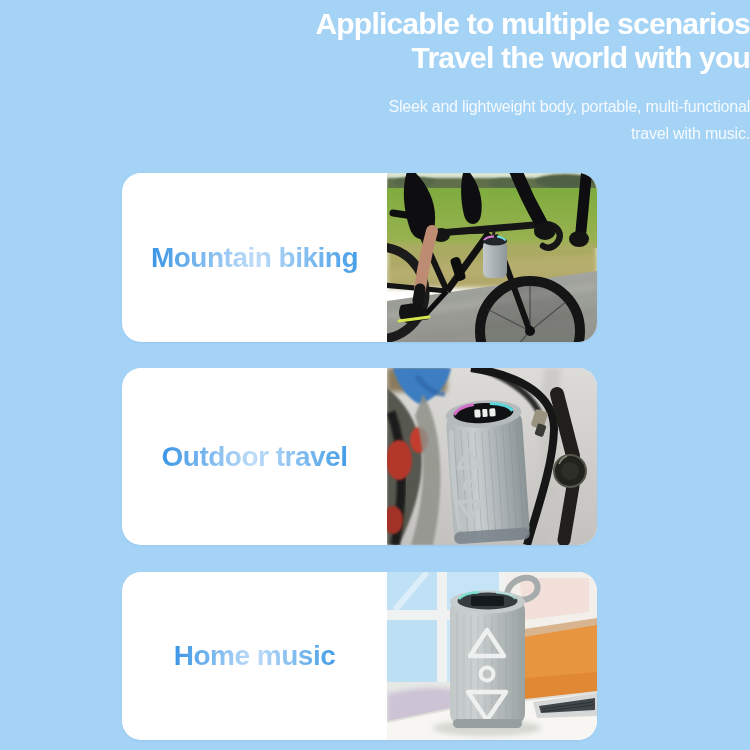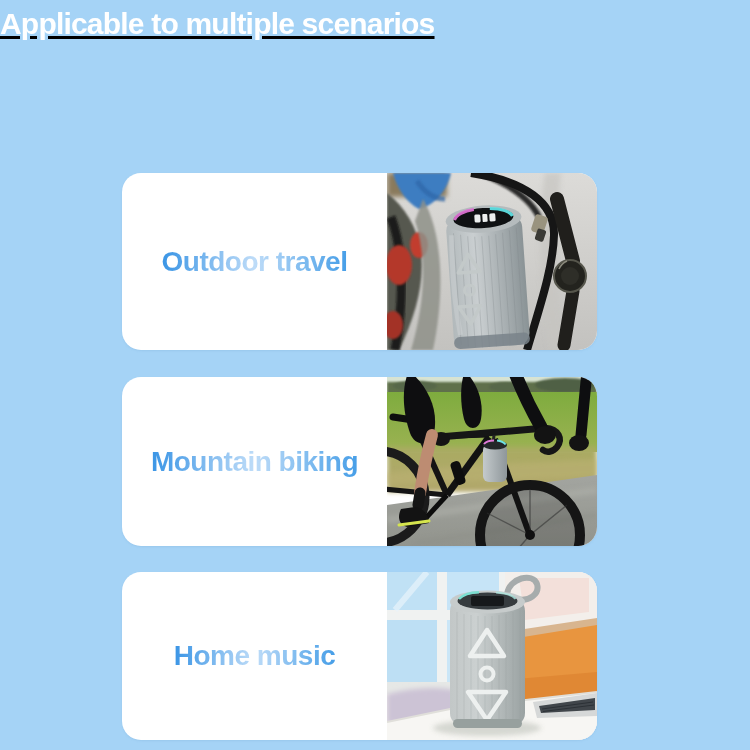--- a/index.html
+++ b/index.html
@@ -1,21 +1,21 @@
 <!DOCTYPE html>
 <html><head>
 <meta charset="utf-8">
 <style>
   html,body{margin:0;padding:0;background:#A5D3F6;}
   body{width:750px;height:750px;overflow:hidden;position:relative;
        font-family:"Liberation Sans","DejaVu Sans",sans-serif;}
   .page{position:absolute;inset:0;background:#A5D3F6;}
 
   
-  .hero{position:absolute;top:0;left:0;width:750px;text-align:left;text-decoration:underline;}
+  .hero{position:absolute;top:0;left:0;width:750px;text-align:right;}
   .hero-title{margin:0;padding-top:7px;font-size:30px;font-weight:700;
               line-height:34px;letter-spacing:-0.8px;color:#FFFFFF;}
   .hero-title span{display:block;}
   .hero-sub{margin:18px 0 0 0;font-size:16px;font-weight:400;line-height:27px;
             letter-spacing:-0.2px;color:rgba(255,255,255,0.88);}
   .hero-sub span{display:block;}
 
   
   .cards{position:absolute;left:122px;top:173px;width:475px;}
   .card{position:relative;width:475px;background:#FFFFFF;border-radius:19px;
@@ -32,105 +32,29 @@
   .card-photo svg{display:block;width:100%;height:100%;}
 </style>
 </head>
 <body>
 
 <div class="page">
 
   <header class="hero">
     <h1 class="hero-title">
       <span>Applicable to multiple scenarios</span>
+      <span>Travel the world with you</span>
     </h1>
+    <p class="hero-sub">
+      <span>Sleek and lightweight body, portable, multi-functional</span>
+      <span>travel with music.</span>
+    </p>
   </header>
 
   <main class="cards">
-
-    <section class="card card--2">
-      <div class="card-label">
-        <span class="grad-text">Outdoor travel</span>
-      </div>
-      <div class="card-photo">
-        <svg viewBox="0 0 210 177" preserveAspectRatio="none">
-          <defs>
-            <linearGradient id="p2bg" x1="0" y1="0" x2="0" y2="1">
-              <stop offset="0" stop-color="#DCDBD8"></stop>
-                <stop offset="1" stop-color="#C3C2BF"></stop>
-            </linearGradient>
-            <linearGradient id="p2spk" x1="0" y1="0" x2="1" y2="0">
-              <stop offset="0" stop-color="#B2B9BB"></stop>
-                <stop offset="0.35" stop-color="#C9CED0"></stop>
-                <stop offset="1" stop-color="#8A9396"></stop>
-            </linearGradient>
-            <filter id="p2b1" x="-40%" y="-40%" width="180%" height="180%">
-                <feGaussianBlur stdDeviation="2.6"></feGaussianBlur>
-              </filter>
-            <filter id="p2b2" x="-40%" y="-40%" width="180%" height="180%">
-                <feGaussianBlur stdDeviation="1.3"></feGaussianBlur>
-              </filter>
-          </defs>
-          <rect x="0" y="0" width="210" height="177" fill="url(#p2bg)"></rect>
-          <path d="M158,0 C150,50 152,120 162,177 L178,177 C170,120 168,50 174,0 Z" fill="#C6C5C1" opacity="0.7" filter="url(#p2b1)"></path>
-          <path d="M120,60 C128,90 128,130 120,170" stroke="#C2C1BD" stroke-width="10" opacity="0.6" filter="url(#p2b1)" fill="none"></path>
-          <rect x="0" y="0" width="60" height="24" fill="#8A7A5D" filter="url(#p2b1)"></rect>
-          <g>
-            <path d="M6,0 L64,0 C60,18 48,32 32,36 C20,30 10,16 6,0 Z" fill="#3E7DC1" filter="url(#p2b2)"></path>
-            <path d="M30,8 C38,20 48,26 58,26" stroke="#2E66A8" stroke-width="5" opacity="0.7" filter="url(#p2b2)" fill="none"></path>
-            <path d="M0,20 C18,34 30,54 34,78 C38,110 28,144 12,177 L0,177 Z" fill="#565950" filter="url(#p2b2)"></path>
-            <path d="M4,44 C16,76 18,124 8,177" stroke="#191919" stroke-width="9" fill="none" opacity="0.9" filter="url(#p2b2)"></path>
-            <ellipse cx="12" cy="92" rx="13" ry="20" fill="#B4372B" filter="url(#p2b2)"></ellipse>
-            <ellipse cx="32" cy="72" rx="9" ry="13" fill="#C23E2E" filter="url(#p2b2)"></ellipse>
-            <ellipse cx="6" cy="152" rx="10" ry="14" fill="#A33327" filter="url(#p2b2)"></ellipse>
-            <path d="M36,26 C56,60 58,120 46,177 L24,177 C38,130 40,84 28,48 Z" fill="#8F9189" opacity="0.85" filter="url(#p2b2)"></path>
-          </g>
-          <path d="M92,0 C120,10 142,24 152,44" stroke="#0F0F0F" stroke-width="6" fill="none" opacity="0.85" filter="url(#p2b2)"></path>
-          <path d="M84,0 C138,8 168,30 167,62 C166,96 152,136 140,177" stroke="#161616" stroke-width="8" fill="none"></path>
-          <rect x="146" y="42" width="13" height="18" rx="3" fill="#99937F" transform="rotate(18 152 51)"></rect>
-          <rect x="149" y="56" width="9" height="12" rx="2" fill="#3A3A36" transform="rotate(18 153 62)"></rect>
-          <g>
-            <path d="M170,26 L186,88" stroke="#201F1C" stroke-width="14" stroke-linecap="round" fill="none"></path>
-            <path d="M186,118 L177,172" stroke="#201F1C" stroke-width="13" stroke-linecap="round" fill="none"></path>
-            <circle cx="183" cy="103" r="16" fill="#23231E" stroke="#56564C" stroke-width="2"></circle>
-            <circle cx="183" cy="103" r="9" fill="#2E2E28"></circle>
-            <path d="M172,96 A16,16 0 0 1 180,88" stroke="#8B8A7D" stroke-width="1.6" fill="none"></path>
-          </g>
-          <g transform="rotate(-4 100 110)">
-            <rect x="63" y="44" width="76" height="130" rx="12" fill="url(#p2spk)"></rect>
-            <g stroke="#7F8689" stroke-width="1" opacity="0.3">
-              <path d="M70,58 V170"></path>
-                <path d="M77,60 V172"></path>
-                <path d="M84,62 V173"></path>
-                <path d="M91,63 V174"></path>
-              <path d="M98,63 V174"></path>
-                <path d="M105,63 V174"></path>
-                <path d="M112,62 V173"></path>
-                <path d="M119,61 V172"></path>
-              <path d="M126,59 V171"></path>
-                <path d="M133,57 V169"></path>
-            </g>
-            <rect x="63" y="162" width="76" height="12" rx="6" fill="#79828A" opacity="0.85"></rect>
-            <path d="M68,60 C66,92 66,130 70,160" stroke="#CDD2D3" stroke-width="5" opacity="0.5" fill="none"></path>
-            <ellipse cx="101" cy="46" rx="38" ry="13.5" fill="#B5BBBD"></ellipse>
-            <ellipse cx="101" cy="45" rx="30" ry="10" fill="#0F1113"></ellipse>
-            <path d="M72,45 C74,40 82,36.5 92,35.8" stroke="#DA70D0" stroke-width="3" fill="none" opacity="0.95"></path>
-            <path d="M108,35.8 C120,36.6 128,40.5 130,45" stroke="#5EE0E4" stroke-width="3" fill="none" opacity="0.95"></path>
-            <g fill="#EDEFEF">
-              <rect x="92" y="41" width="6" height="8" rx="1.5"></rect>
-              <rect x="100" y="41" width="5" height="8" rx="1"></rect>
-              <rect x="107" y="41" width="6" height="8" rx="1.5"></rect>
-            </g>
-            <path d="M72,98 L83,80 L94,98 Z" fill="none" stroke="#C3C9C9" stroke-width="3.5" stroke-linejoin="round"></path>
-            <circle cx="82" cy="116" r="5" fill="none" stroke="#C3C9C9" stroke-width="3"></circle>
-            <path d="M70,132 L92,132 L81,150 Z" fill="none" stroke="#C3C9C9" stroke-width="3.5" stroke-linejoin="round"></path>
-          </g>
-        </svg>
-      </div>
-    </section>
 
     <section class="card card--1">
       <div class="card-label">
         <span class="grad-text">Mountain biking</span>
       </div>
       <div class="card-photo">
         <svg viewBox="0 0 210 169" preserveAspectRatio="none">
           <defs>
             <linearGradient id="p1field" x1="0" y1="0" x2="0" y2="1">
               <stop offset="0" stop-color="#7EAC3E"></stop>
@@ -203,20 +127,101 @@
             <path d="M107,58 L106,68" stroke="#222222" stroke-width="3" fill="none"></path>
             <rect x="96" y="67" width="24" height="38" rx="6" fill="url(#p1spk)"></rect>
             <ellipse cx="108" cy="68" rx="12" ry="4.5" fill="#24272A"></ellipse>
             <path d="M97,67 C99,64.5 103,63.5 107,63.5" stroke="#E07BD8" stroke-width="2" fill="none"></path>
             <path d="M110,63.6 C114,64 117,65.5 118.6,67.5" stroke="#6FE3E6" stroke-width="2" fill="none"></path>
           </g>
         </svg>
       </div>
     </section>
 
+    <section class="card card--2">
+      <div class="card-label">
+        <span class="grad-text">Outdoor travel</span>
+      </div>
+      <div class="card-photo">
+        <svg viewBox="0 0 210 177" preserveAspectRatio="none">
+          <defs>
+            <linearGradient id="p2bg" x1="0" y1="0" x2="0" y2="1">
+              <stop offset="0" stop-color="#DCDBD8"></stop>
+                <stop offset="1" stop-color="#C3C2BF"></stop>
+            </linearGradient>
+            <linearGradient id="p2spk" x1="0" y1="0" x2="1" y2="0">
+              <stop offset="0" stop-color="#B2B9BB"></stop>
+                <stop offset="0.35" stop-color="#C9CED0"></stop>
+                <stop offset="1" stop-color="#8A9396"></stop>
+            </linearGradient>
+            <filter id="p2b1" x="-40%" y="-40%" width="180%" height="180%">
+                <feGaussianBlur stdDeviation="2.6"></feGaussianBlur>
+              </filter>
+            <filter id="p2b2" x="-40%" y="-40%" width="180%" height="180%">
+                <feGaussianBlur stdDeviation="1.3"></feGaussianBlur>
+              </filter>
+          </defs>
+          <rect x="0" y="0" width="210" height="177" fill="url(#p2bg)"></rect>
+          <path d="M158,0 C150,50 152,120 162,177 L178,177 C170,120 168,50 174,0 Z" fill="#C6C5C1" opacity="0.7" filter="url(#p2b1)"></path>
+          <path d="M120,60 C128,90 128,130 120,170" stroke="#C2C1BD" stroke-width="10" opacity="0.6" filter="url(#p2b1)" fill="none"></path>
+          <rect x="0" y="0" width="60" height="24" fill="#8A7A5D" filter="url(#p2b1)"></rect>
+          <g>
+            <path d="M6,0 L64,0 C60,18 48,32 32,36 C20,30 10,16 6,0 Z" fill="#3E7DC1" filter="url(#p2b2)"></path>
+            <path d="M30,8 C38,20 48,26 58,26" stroke="#2E66A8" stroke-width="5" opacity="0.7" filter="url(#p2b2)" fill="none"></path>
+            <path d="M0,20 C18,34 30,54 34,78 C38,110 28,144 12,177 L0,177 Z" fill="#565950" filter="url(#p2b2)"></path>
+            <path d="M4,44 C16,76 18,124 8,177" stroke="#191919" stroke-width="9" fill="none" opacity="0.9" filter="url(#p2b2)"></path>
+            <ellipse cx="12" cy="92" rx="13" ry="20" fill="#B4372B" filter="url(#p2b2)"></ellipse>
+            <ellipse cx="32" cy="72" rx="9" ry="13" fill="#C23E2E" filter="url(#p2b2)"></ellipse>
+            <ellipse cx="6" cy="152" rx="10" ry="14" fill="#A33327" filter="url(#p2b2)"></ellipse>
+            <path d="M36,26 C56,60 58,120 46,177 L24,177 C38,130 40,84 28,48 Z" fill="#8F9189" opacity="0.85" filter="url(#p2b2)"></path>
+          </g>
+          <path d="M92,0 C120,10 142,24 152,44" stroke="#0F0F0F" stroke-width="6" fill="none" opacity="0.85" filter="url(#p2b2)"></path>
+          <path d="M84,0 C138,8 168,30 167,62 C166,96 152,136 140,177" stroke="#161616" stroke-width="8" fill="none"></path>
+          <rect x="146" y="42" width="13" height="18" rx="3" fill="#99937F" transform="rotate(18 152 51)"></rect>
+          <rect x="149" y="56" width="9" height="12" rx="2" fill="#3A3A36" transform="rotate(18 153 62)"></rect>
+          <g>
+            <path d="M170,26 L186,88" stroke="#201F1C" stroke-width="14" stroke-linecap="round" fill="none"></path>
+            <path d="M186,118 L177,172" stroke="#201F1C" stroke-width="13" stroke-linecap="round" fill="none"></path>
+            <circle cx="183" cy="103" r="16" fill="#23231E" stroke="#56564C" stroke-width="2"></circle>
+            <circle cx="183" cy="103" r="9" fill="#2E2E28"></circle>
+            <path d="M172,96 A16,16 0 0 1 180,88" stroke="#8B8A7D" stroke-width="1.6" fill="none"></path>
+          </g>
+          <g transform="rotate(-4 100 110)">
+            <rect x="63" y="44" width="76" height="130" rx="12" fill="url(#p2spk)"></rect>
+            <g stroke="#7F8689" stroke-width="1" opacity="0.3">
+              <path d="M70,58 V170"></path>
+                <path d="M77,60 V172"></path>
+                <path d="M84,62 V173"></path>
+                <path d="M91,63 V174"></path>
+              <path d="M98,63 V174"></path>
+                <path d="M105,63 V174"></path>
+                <path d="M112,62 V173"></path>
+                <path d="M119,61 V172"></path>
+              <path d="M126,59 V171"></path>
+                <path d="M133,57 V169"></path>
+            </g>
+            <rect x="63" y="162" width="76" height="12" rx="6" fill="#79828A" opacity="0.85"></rect>
+            <path d="M68,60 C66,92 66,130 70,160" stroke="#CDD2D3" stroke-width="5" opacity="0.5" fill="none"></path>
+            <ellipse cx="101" cy="46" rx="38" ry="13.5" fill="#B5BBBD"></ellipse>
+            <ellipse cx="101" cy="45" rx="30" ry="10" fill="#0F1113"></ellipse>
+            <path d="M72,45 C74,40 82,36.5 92,35.8" stroke="#DA70D0" stroke-width="3" fill="none" opacity="0.95"></path>
+            <path d="M108,35.8 C120,36.6 128,40.5 130,45" stroke="#5EE0E4" stroke-width="3" fill="none" opacity="0.95"></path>
+            <g fill="#EDEFEF">
+              <rect x="92" y="41" width="6" height="8" rx="1.5"></rect>
+              <rect x="100" y="41" width="5" height="8" rx="1"></rect>
+              <rect x="107" y="41" width="6" height="8" rx="1.5"></rect>
+            </g>
+            <path d="M72,98 L83,80 L94,98 Z" fill="none" stroke="#C3C9C9" stroke-width="3.5" stroke-linejoin="round"></path>
+            <circle cx="82" cy="116" r="5" fill="none" stroke="#C3C9C9" stroke-width="3"></circle>
+            <path d="M70,132 L92,132 L81,150 Z" fill="none" stroke="#C3C9C9" stroke-width="3.5" stroke-linejoin="round"></path>
+          </g>
+        </svg>
+      </div>
+    </section>
+
     <section class="card card--3">
       <div class="card-label">
         <span class="grad-text">Home music</span>
       </div>
       <div class="card-photo">
         <svg viewBox="0 0 210 168" preserveAspectRatio="none">
           <defs>
             <linearGradient id="p3spk" x1="0" y1="0" x2="1" y2="0">
               <stop offset="0" stop-color="#C2C7C7"></stop>
                 <stop offset="0.35" stop-color="#CBD0D0"></stop>

